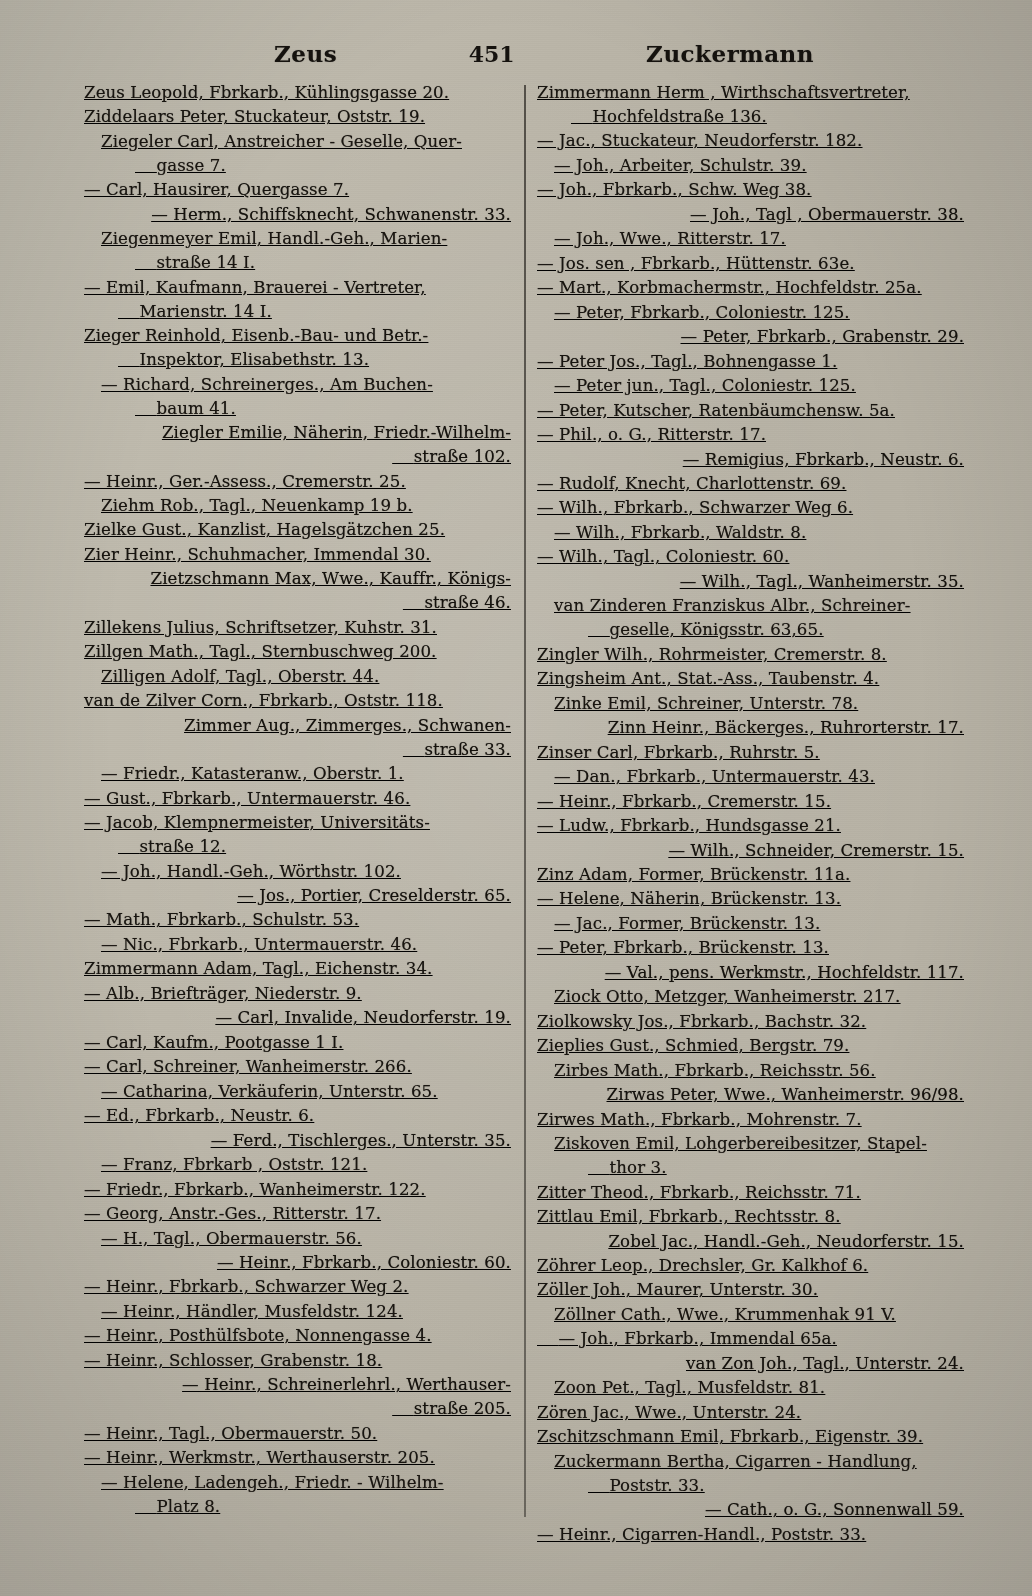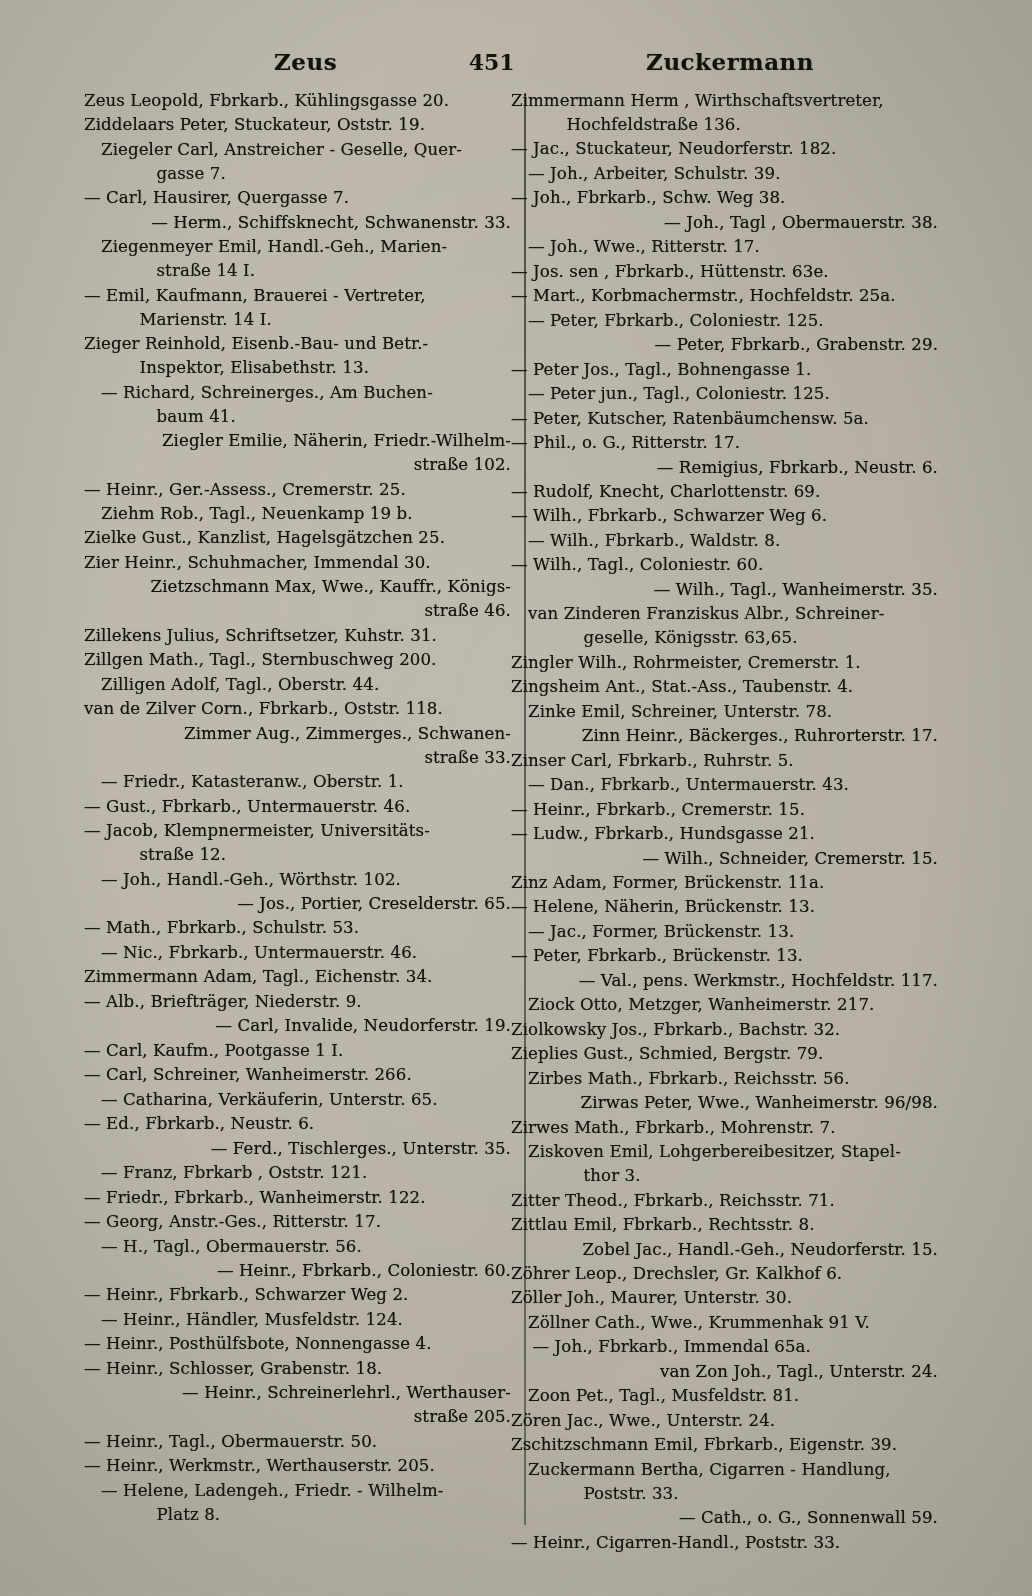--- a/index.html
+++ b/index.html
@@ -41,21 +41,21 @@
     width: 880px;
     height: 1520px;
   }
 
   
   .running-head {
     display: flex;
     align-items: center;
     justify-content: space-between;
     width: 760px;
-    margin: 8px auto 14px auto;
+    margin: 0 auto 14px auto;
     color: #15120e;
   }
   .rh-left, .rh-right {
     font-family: "DejaVu Serif", serif;
     font-weight: 700;
     font-size: 23px;
     letter-spacing: .5px;
     text-shadow: 0 0 1px rgba(0,0,0,.35);
   }
   .rh-left { margin-left: 130px; }
@@ -63,22 +63,24 @@
   .rh-page {
     font-family: "DejaVu Serif", serif;
     font-weight: 700;
     font-size: 22px;
     color: #15120e;
   }
 
   .columns {
     position: relative;
     display: flex;
+    gap: 26px;
     width: 880px;
     height: 1440px;
+    text-decoration: underline;
   }
   .col {
     width: 427px;
     position: relative;
   }
   .rule {
     position: absolute;
     left: 440px;
     top: 4px;
     width: 2px;
@@ -195,21 +197,21 @@
           <p class="entry">— Peter, Kutscher, Ratenbäumchensw. 5a.</p>
           <p class="entry">— Phil., o. G., Ritterstr. 17.</p>
           <p class="entry">— Remigius, Fbrkarb., Neustr. 6.</p>
           <p class="entry">— Rudolf, Knecht, Charlottenstr. 69.</p>
           <p class="entry">— Wilh., Fbrkarb., Schwarzer Weg 6.</p>
           <p class="entry">— Wilh., Fbrkarb., Waldstr. 8.</p>
           <p class="entry">— Wilh., Tagl., Coloniestr. 60.</p>
           <p class="entry">— Wilh., Tagl., Wanheimerstr. 35.</p>
           <p class="entry">van Zinderen Franziskus Albr., Schreiner-
     geselle, Königsstr. 63,65.</p>
-          <p class="entry">Zingler Wilh., Rohrmeister, Cremerstr. 1.</p>
+          <p class="entry">Zingler Wilh., Rohrmeister, Cremerstr. 8.</p>
           <p class="entry">Zingsheim Ant., Stat.-Ass., Taubenstr. 4.</p>
           <p class="entry">Zinke Emil, Schreiner, Unterstr. 78.</p>
           <p class="entry">Zinn Heinr., Bäckerges., Ruhrorterstr. 17.</p>
           <p class="entry">Zinser Carl, Fbrkarb., Ruhrstr. 5.</p>
           <p class="entry">— Dan., Fbrkarb., Untermauerstr. 43.</p>
           <p class="entry">— Heinr., Fbrkarb., Cremerstr. 15.</p>
           <p class="entry">— Ludw., Fbrkarb., Hundsgasse 21.</p>
           <p class="entry">— Wilh., Schneider, Cremerstr. 15.</p>
           <p class="entry">Zinz Adam, Former, Brückenstr. 11a.</p>
           <p class="entry">— Helene, Näherin, Brückenstr. 13.</p>

